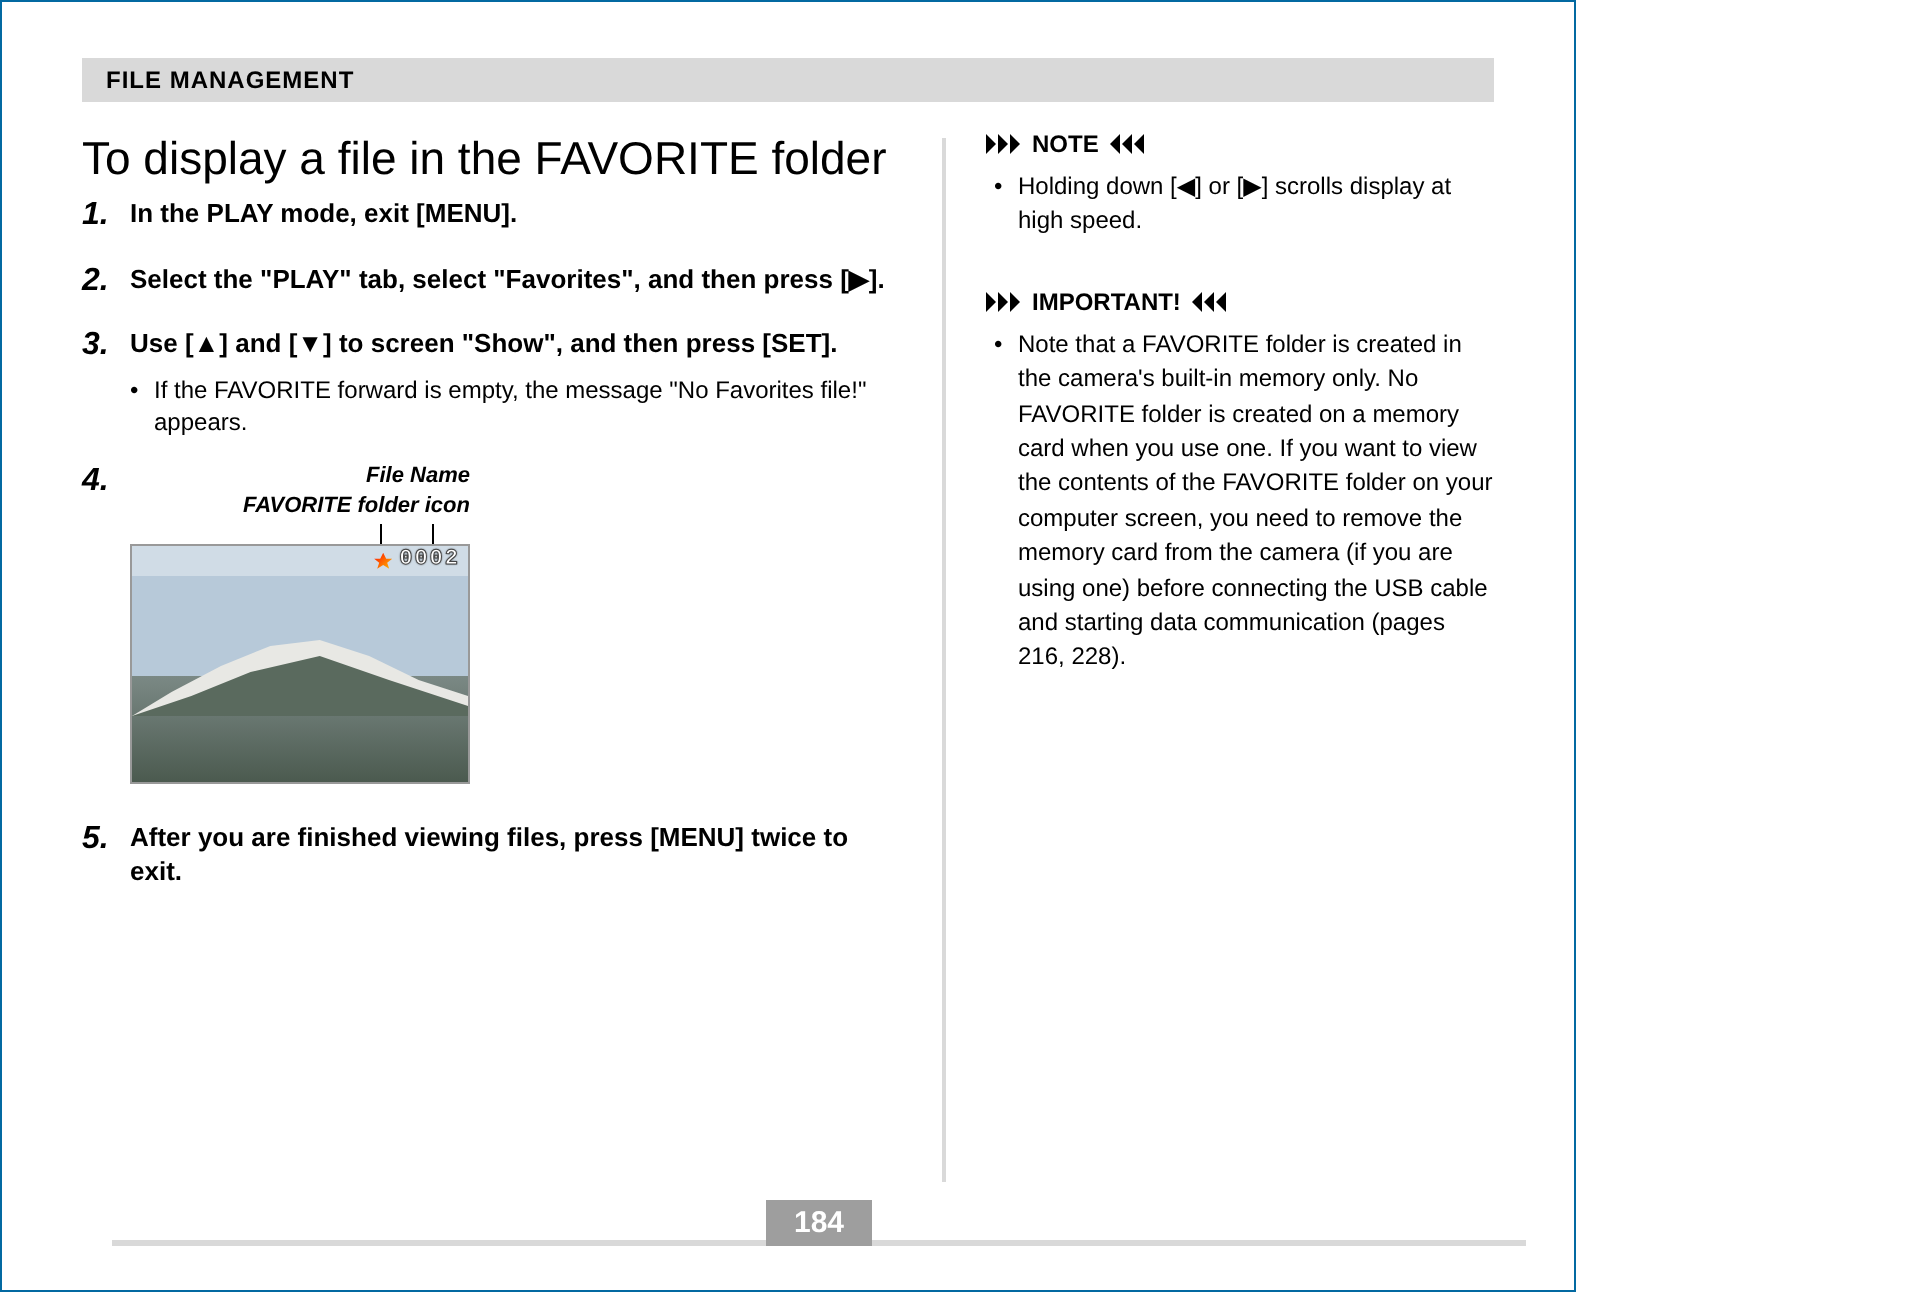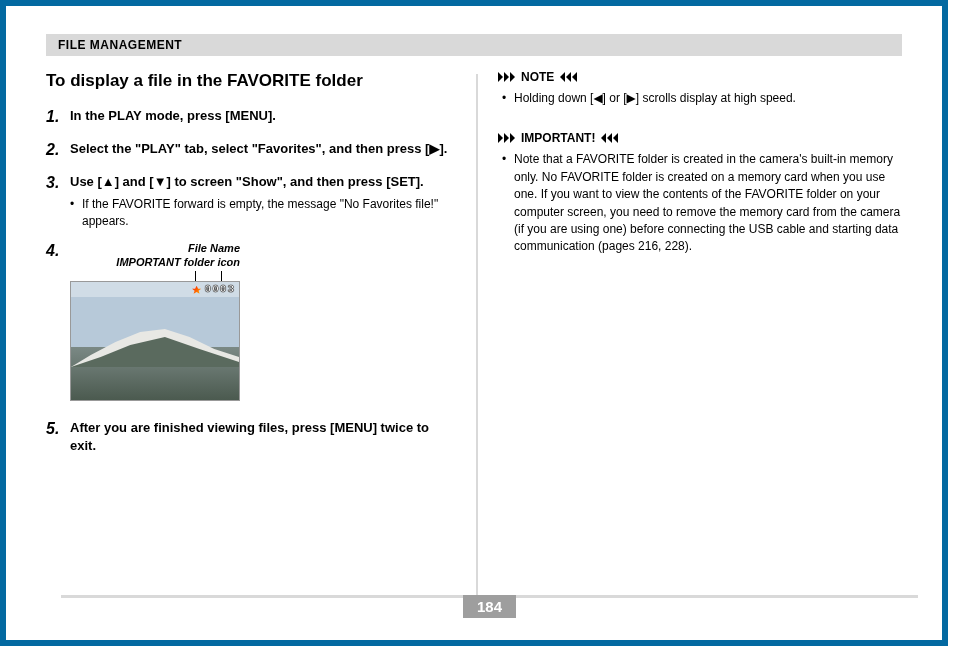--- a/index.html
+++ b/index.html
@@ -1,21 +1,21 @@
 <!DOCTYPE html>
 <html><head>
 <meta charset="utf-8">
 <style>
   * { box-sizing: border-box; margin: 0; padding: 0; }
   html, body { width: 954px; height: 646px; font-family: Arial, Helvetica, sans-serif; background: #fff; color: #000; }
   .page {
     position: relative;
-    width: 948px; height: 646px;
+    width: 788px; height: 646px;
     padding: 28px 40px 30px 40px;
-    border: 6px solid #0369a1;
+    border: 1px solid #0369a1;
   }
   .header-bar {
     background: #d9d9d9;
     height: 22px;
     display: flex;
     align-items: center;
     padding-left: 12px;
     font-size: 12px;
     font-weight: bold;
     letter-spacing: 0.5px;
@@ -33,23 +33,23 @@
     width: 2px;
     background: #d9d9d9;
     height: 522px;
     margin-top: 4px;
   }
   .col-right {
     flex: 1;
     padding-left: 20px;
   }
   .section-title {
-    font-size: 17px;
-    font-weight: bold;
-    margin-bottom: 16px;
+    font-size: 23px;
+    font-weight: normal;
+    margin-bottom: 4px;
     line-height: 1.25;
   }
   .steps { list-style: none; }
   .step {
     display: flex;
     margin-bottom: 12px;
     align-items: flex-start;
   }
   .step-num {
     font-size: 16px;
@@ -142,21 +142,21 @@
     font-size: 12px;
     line-height: 1.45;
     padding-left: 4px;
     margin-bottom: 24px;
   }
   .callout-body .dot { width: 12px; flex-shrink:0; }
   .footer {
     position: absolute;
     bottom: 22px;
     left: 55px; right: 24px;
-    display:flex; align-items:flex-start;
+    display:flex; align-items:flex-end;
   }
   .footer-line {
     flex:1; height:3px; background:#d9d9d9;
   }
   .page-num {
     background:#9e9e9e;
     color:#fff;
     font-weight:bold;
     font-size:15px;
     padding: 3px 14px;
@@ -173,21 +173,21 @@
 
   <div class="columns">
 
     <div class="col-left">
       <div class="section-title">To display a file in the FAVORITE folder</div>
 
       <ol class="steps">
 
         <li class="step">
           <span class="step-num">1.</span>
-          <span class="step-body">In the PLAY mode, press [MENU].</span>
+          <span class="step-body">In the PLAY mode, exit [MENU].</span>
         </li>
 
         <li class="step">
           <span class="step-num">2.</span>
           <span class="step-body">Select the "PLAY" tab, select "Favorites", and then press [▶].</span>
         </li>
 
         <li class="step">
           <span class="step-num">3.</span>
           <span class="step-body">
@@ -198,29 +198,29 @@
             </span>
           </span>
         </li>
 
         <li class="step">
           <span class="step-num">4.</span>
           <span class="step-body">
             <span class="step4-area">
               <span class="fig-wrap">
                 <span class="fig-label">File Name</span>
-                <span class="fig-label">IMPORTANT folder icon</span>
+                <span class="fig-label">FAVORITE folder icon</span>
                 <span class="fig-callouts">
                   <span class="call-line"></span>
                   <span class="call-line"></span>
                 </span>
                 <span class="screenshot">
                   <span class="band">
                     <span class="fav-icon"></span>
-                    <span class="file-num">0003</span>
+                    <span class="file-num">0002</span>
                   </span>
                   <span class="mountain">
                     <svg viewBox="0 0 170 40" preserveAspectRatio="none">
                       <path d="M0,40 L20,28 L45,15 L70,5 L95,2 L120,10 L145,22 L170,30 L170,40 Z" fill="#e8e8e4"></path>
                       <path d="M0,40 L30,30 L60,18 L95,10 L130,22 L170,35 L170,40 Z" fill="#5a6a5e"></path>
                     </svg>
                   </span>
                 </span>
               </span>
             </span>

